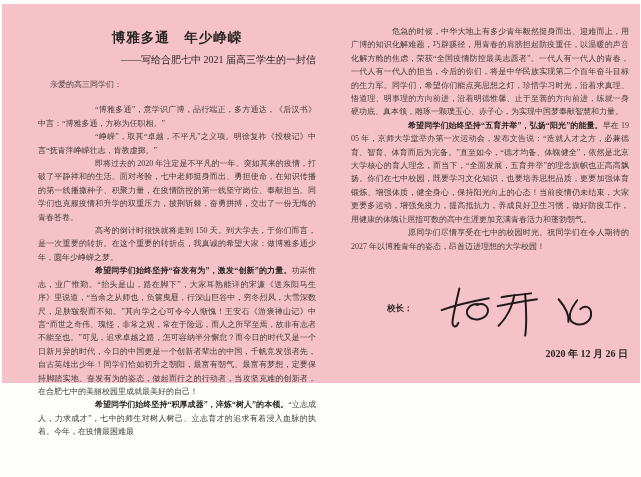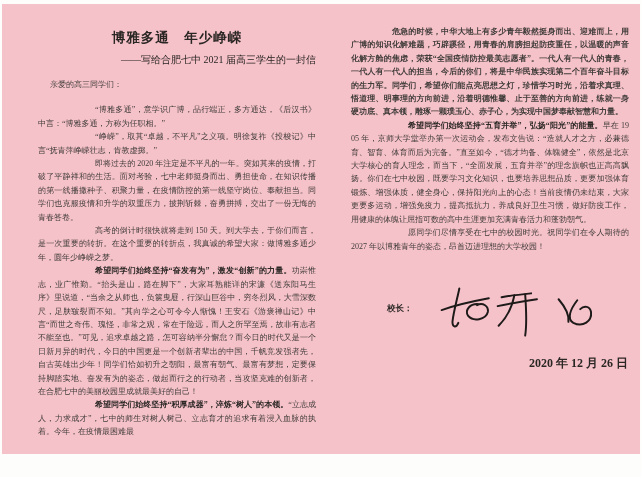--- a/index.html
+++ b/index.html
@@ -2,49 +2,49 @@
 <html><head>
 <meta charset="utf-8">
 <style>
   html,body{margin:0;padding:0;}
   body{
     width:641px;height:477px;position:relative;background:#fdfdfb;
     font-family:"Liberation Serif","DejaVu Serif",serif;
     overflow:hidden;
   }
   .paper{
-    position:absolute;left:2px;top:4px;width:638px;height:450px;
+    position:absolute;left:2px;top:4px;width:638px;height:379px;
     background:#f6c2c9;
   }
   .col{position:absolute;color:#403c3a;}
   .col-left{left:36px;top:26px;width:278px;}
   .col-right{left:349px;top:21px;width:278px;}
   .title{
     margin:0 0 7px 0;font-size:13.5px;font-weight:bold;text-align:center;
     color:#2a2624;letter-spacing:1px;line-height:16px;
   }
   .subtitle{
     font-size:10px;font-weight:normal;text-align:right;color:#2a2624;
     margin:0 0 8px 0;line-height:13px;
   }
   .salutation{font-size:8px;line-height:13.4px;margin:12px;}
   .para{
     margin:0;font-size:8px;line-height:13.4px;text-align:justify;
     text-indent:2em;word-break:break-all;
   }
-  .para.noindent{text-indent:0;font-weight:bold;}
+  .para.noindent{text-indent:0;}
   .lead{font-weight:bold;color:#2b2725;padding-left:41px;}
   .signature-row{position:relative;margin-top:36px;height:58px;}
   .sig-label{
     position:absolute;left:36px;top:14px;font-size:8.5px;font-weight:bold;
     color:#2b2725;
   }
   .sig-svg{position:absolute;left:70px;top:-6px;width:172px;height:62px;}
   .date-line{
-    margin-top:8px;text-align:right;font-size:12px;font-weight:bold;
+    margin-top:0;text-align:right;font-size:10px;font-weight:bold;
     color:#2b2725;padding-right:1px;
   }
 </style>
 </head>
 <body>
 
 <div class="paper">
 
   <div class="col col-left">
     <h1 class="title">博雅多通　年少峥嵘</h1>

